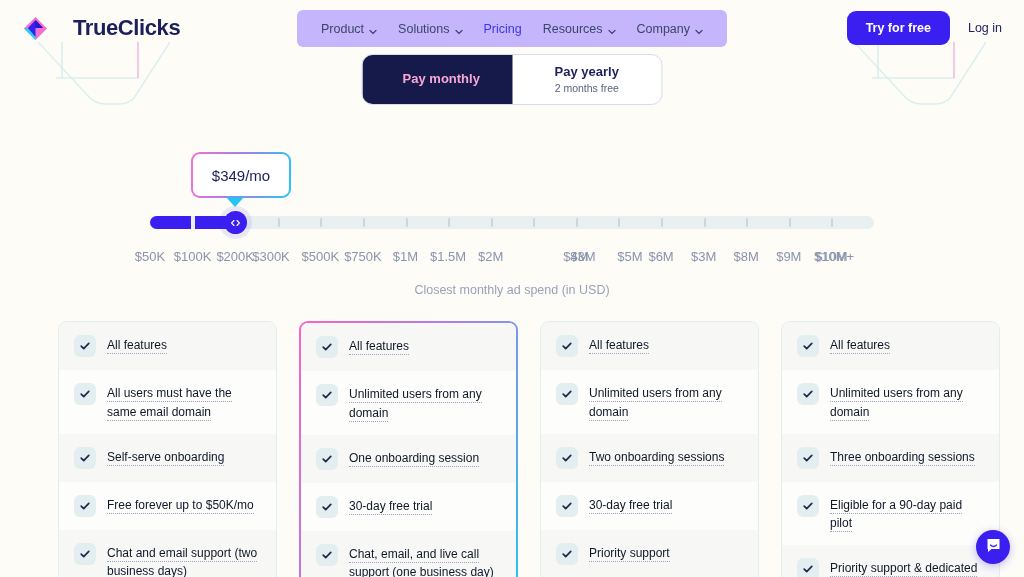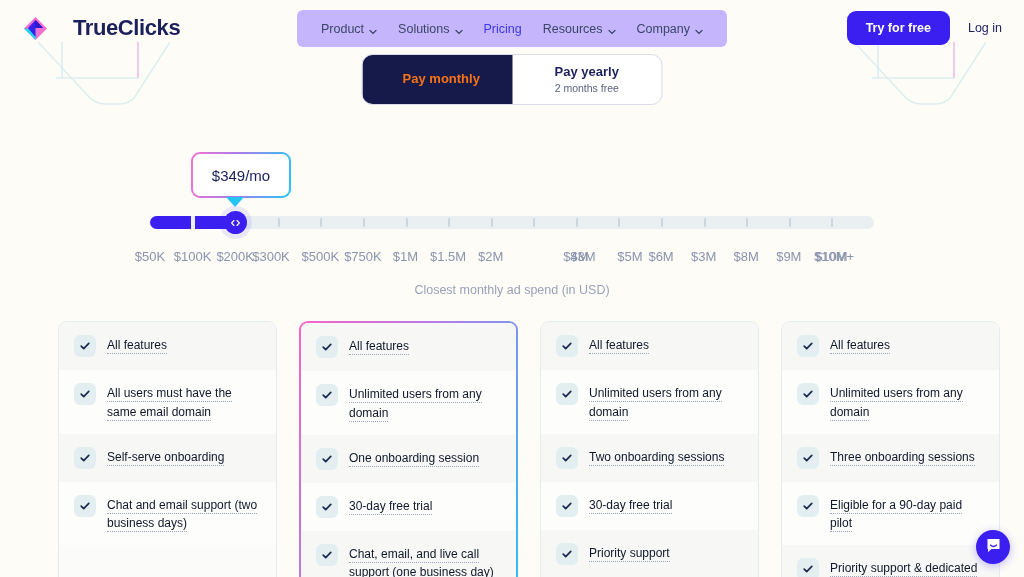--- a/index.html
+++ b/index.html
@@ -60,21 +60,21 @@
     border: 1px solid #d9dce8; background: #fff; z-index: 15;
     width: 301px; height: 51px;
   }
   .toggle-opt {
     flex: 1; display: flex; flex-direction: column;
     align-items: center; justify-content: center; cursor: pointer;
     line-height: 1.15;
   }
   .toggle-opt.active { background: #151a4a; }
   .toggle-opt .t-main { font-size: 13px; font-weight: bold; color: #1b1f5c; }
-  .toggle-opt.active .t-main { color: #f97316; padding-left: 8px; }
+  .toggle-opt.active .t-main { color: #f9a8d4; padding-left: 8px; }
   .toggle-opt .t-sub { font-size: 10.5px; color: #5b6382; margin-top: 2px; }
 
   
   .price-bubble {
     position: absolute; left: 191px; top: 152px;
     width: 100px; height: 46px; border-radius: 9px;
     background: #fff; padding: 2px;
     background-image: linear-gradient(#fff,#fff), linear-gradient(100deg,#f472d0 0%,#a97ce8 45%,#25c6f5 100%);
     background-origin: border-box; background-clip: content-box, border-box;
     display: flex; align-items: center; justify-content: center;
@@ -332,20 +332,28 @@
               </svg>
             </div>
             <div><span class="feature-text">Self-serve onboarding</span></div>
           </div>
           <div class="feature-row">
             <div class="check-box">
               <svg width="12" height="12" viewBox="0 0 12 12">
                 <path d="M2.2 6.2 L4.7 8.7 L9.8 3.4" fill="none" stroke="#1b2a4e" stroke-width="1.7" stroke-linecap="round" stroke-linejoin="round"></path>
               </svg>
             </div>
+            <div><span class="feature-text">Free forever up to $50K/mo</span></div>
+          </div>
+          <div class="feature-row">
+            <div class="check-box">
+              <svg width="12" height="12" viewBox="0 0 12 12">
+                <path d="M2.2 6.2 L4.7 8.7 L9.8 3.4" fill="none" stroke="#1b2a4e" stroke-width="1.7" stroke-linecap="round" stroke-linejoin="round"></path>
+              </svg>
+            </div>
             <div><span class="feature-text">Chat and email support (two business days)</span></div>
           </div>
         </div>
       </div>
       <div class="card featured">
         <div class="card-inner">
           <div class="feature-row">
             <div class="check-box">
               <svg width="12" height="12" viewBox="0 0 12 12">
                 <path d="M2.2 6.2 L4.7 8.7 L9.8 3.4" fill="none" stroke="#1b2a4e" stroke-width="1.7" stroke-linecap="round" stroke-linejoin="round"></path>

